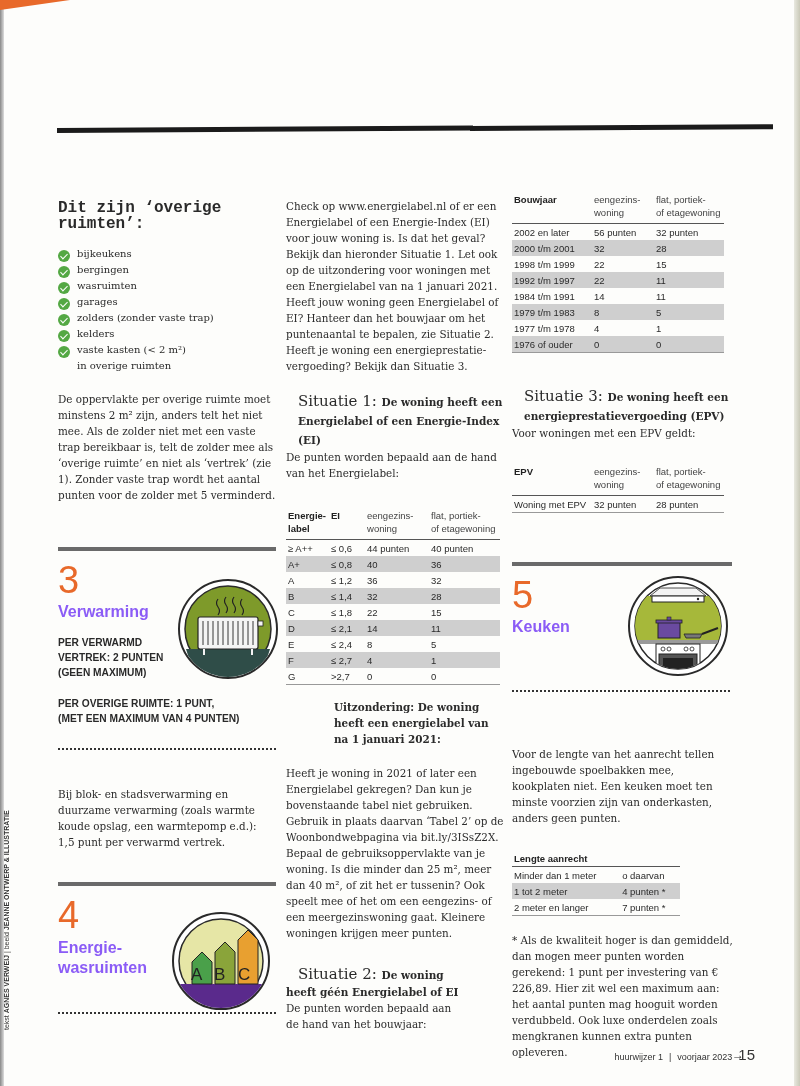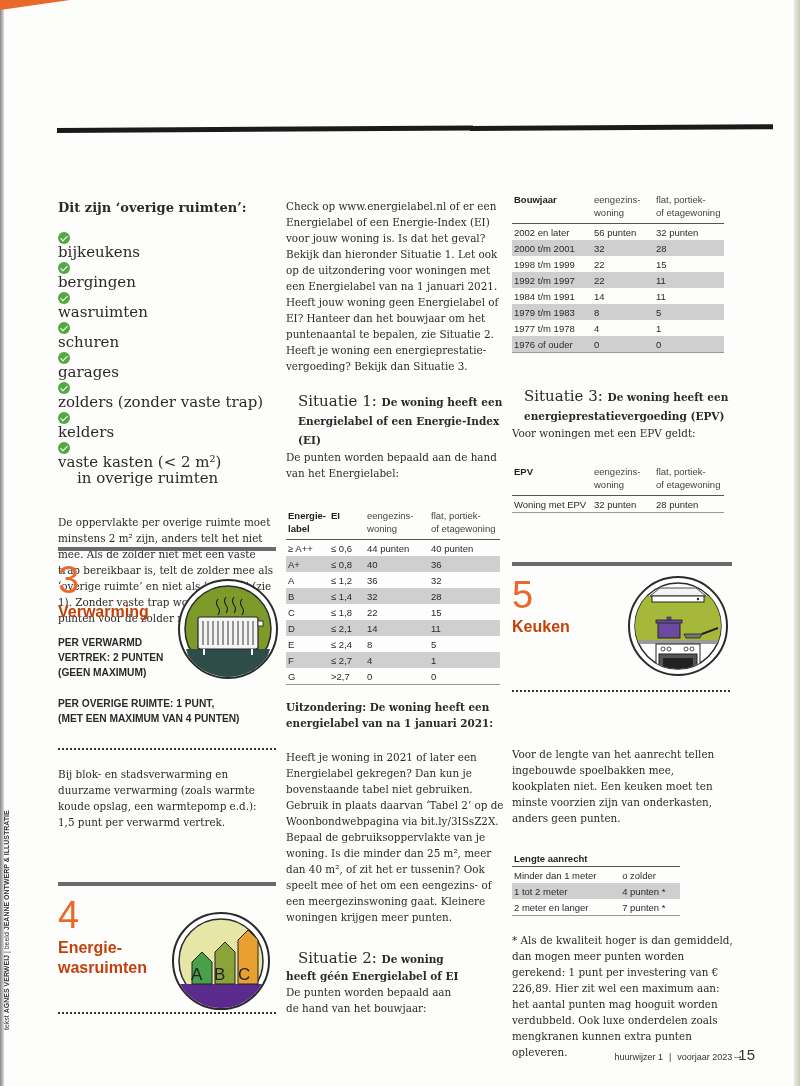--- a/index.html
+++ b/index.html
@@ -12,31 +12,31 @@
   .top-rule { position: absolute; left: 57px; top: 128px; width: 416px; height: 5px; background: #1b1b1b; transform: rotate(-0.35deg); transform-origin: left; }
   .top-rule2 { position: absolute; left: 470px; top: 126px; width: 303px; height: 5px; background: #1b1b1b; transform: rotate(-0.35deg); transform-origin: left; }
 
   .col { position: absolute; }
   .col1 { left: 58px; width: 218px; }
   .col2 { left: 286px; width: 218px; }
   .col3 { left: 512px; width: 220px; }
 
   .body-text { font-size: 10.4px; line-height: 16px; color: #2b2b2b; }
   .bold-serif { font-weight: bold; }
-  .h-list { font-size: 13px; font-weight: bold; line-height: 16px; }
+  .h-list { font-size: 16px; font-weight: bold; line-height: 16px; font-family: Liberation Mono, monospace; }
   ul.checks { list-style: none; }
-  ul.checks li { display: flex; align-items: flex-start; font-size: 15px; line-height: 16px; flex-direction: column; }
+  ul.checks li { display: flex; align-items: flex-end; font-size: 10px; line-height: 16px; }
   .check { width: 12px; height: 12px; border-radius: 50%; background: #54a844; margin-right: 7px; margin-top: 2px; flex-shrink: 0; position: relative; }
   .check::after { content: ""; position: absolute; left: 3.5px; top: 2px; width: 3px; height: 6px; border: solid #fff; border-width: 0 1.6px 1.6px 0; transform: rotate(45deg); }
   .li-pad { padding-left: 19px; }
 
   .grey-rule { height: 4px; background: #6a6a6a; }
   .dotted-rule { border-top: 2px dotted #333; height: 0; }
   .big-num { font-family: "Liberation Sans", sans-serif; font-size: 38px; color: #e8692a; line-height: 38px; font-weight: normal; }
-  .sec-title { font-family: "Liberation Sans", sans-serif; font-weight: bold; font-size: 16px; color: #c2410c; }
+  .sec-title { font-family: "Liberation Sans", sans-serif; font-weight: bold; font-size: 16px; color: #8b5cf6; }
   .caps { font-family: "Liberation Sans", sans-serif; font-weight: bold; font-size: 10.2px; line-height: 15px; color: #2a2a2a; }
 
   .sit-title { font-size: 15px; font-family: "DejaVu Serif", serif; line-height: 18px; margin-left: 12px; }
   .sit-sub { font-size: 10.5px; font-weight: bold; }
 
   table.t { border-collapse: collapse; font-family: "Liberation Sans", sans-serif; font-size: 9.5px; color: #2a2a2a; }
   table.t th { text-align: left; font-weight: normal; vertical-align: top; padding: 0 3px 4px 2px; line-height: 13px; color: #444; }
   table.t th.b { font-weight: bold; color: #222; }
   table.t thead tr { border-bottom: 1.5px solid #555; }
   table.t td { padding: 2px 3px 1px 2px; line-height: 13px; }
@@ -77,60 +77,56 @@
     <li>
         <span class="check"></span>
         <span>bergingen</span>
       </li>
     <li>
         <span class="check"></span>
         <span>wasruimten</span>
       </li>
     <li>
         <span class="check"></span>
-        <span>schuren</span>
-      </li>
-    <li>
-        <span class="check"></span>
         <span>garages</span>
       </li>
     <li>
         <span class="check"></span>
         <span>zolders (zonder vaste trap)</span>
       </li>
     <li>
         <span class="check"></span>
         <span>kelders</span>
       </li>
     <li>
         <span class="check"></span>
         <span>vaste kasten (&lt; 2 m²)</span>
       </li>
     <li class="li-pad">
         <span>in overige ruimten</span>
       </li>
   </ul>
-  <p class="body-text" style="margin-top:28px;">De oppervlakte per overige ruimte moet minstens 2 m² zijn, anders telt het niet mee. Als de zolder niet met een vaste trap bereikbaar is, telt de zolder mee als ‘overige ruimte’ en niet als ‘vertrek’ (zie 1). Zonder vaste trap wordt het aantal punten voor de zolder met 5 verminderd.</p>
+  <p class="body-text" style="margin-top:17px;">De oppervlakte per overige ruimte moet minstens 2 m² zijn, anders telt het niet mee. Als de zolder niet met een vaste trap bereikbaar is, telt de zolder mee als ‘overige ruimte’ en niet als ‘vertrek’ (zie 1). Zonder vaste trap wordt het aantal punten voor de zolder met 5 verminderd.</p>
 </div>
 
 <div class="col col1" style="top:547px;">
   <div class="grey-rule"></div>
   <div class="big-num" style="margin-top:10px;">3</div>
   <div class="sec-title" style="margin-top:4px;">Verwarming</div>
   <div class="caps" style="margin-top:14px;">
     <div>PER VERWARMD</div>
     <div>VERTREK: 2 PUNTEN</div>
     <div>(GEEN MAXIMUM)</div>
   </div>
   <div class="caps" style="margin-top:16px;">
     <div>PER OVERIGE RUIMTE: 1 PUNT,</div>
     <div>(MET EEN MAXIMUM VAN 4 PUNTEN)</div>
   </div>
   <div class="dotted-rule" style="margin-top:22px;"></div>
-  <p class="body-text" style="margin-top:16px;">Bij blok- en stadsverwarming en duurzame verwarming (zoals warmte koude opslag, een warmtepomp e.d.): 1,5 punt per verwarmd vertrek.</p>
+  <p class="body-text" style="margin-top:36px;">Bij blok- en stadsverwarming en duurzame verwarming (zoals warmte koude opslag, een warmtepomp e.d.): 1,5 punt per verwarmd vertrek.</p>
 
   <div class="icon-circle" style="left:120px; top:32px; width:100px; height:100px;">
     <svg width="96" height="96" viewBox="0 0 96 96" style="position:absolute;left:0;top:0;">
       <circle cx="48" cy="48" r="43" fill="#7e9a2a" stroke="#2a2a2a" stroke-width="1.5"></circle>
       <path d="M6 68 H90 A43 43 0 0 1 6 68 Z" fill="#2f4d48"></path>
       <path d="M38 18 q-3 4 0 8 q3 4 0 8 M46 16 q-3 4 0 8 q3 4 0 8 M54 16 q-3 4 0 8 q3 4 0 8 M62 18 q-3 4 0 8 q3 4 0 8" stroke="#222" stroke-width="1.2" fill="none"></path>
       <rect x="18" y="36" width="60" height="32" rx="2" fill="#f4f4f4" stroke="#222" stroke-width="1.2"></rect>
       <g stroke="#222" stroke-width="0.9">
         <line x1="23" y1="40" x2="23" y2="64"></line>
           <line x1="28" y1="40" x2="28" y2="64"></line>
@@ -248,21 +244,21 @@
         </tr>
         <tr>
           <td class="b">G</td>
           <td>&gt;2,7</td>
           <td>0</td>
           <td>0</td>
         </tr>
       </tbody>
   </table>
 
-  <div class="bold-serif body-text" style="margin-top:14px;">Uitzondering: De woning heeft een energielabel van na 1 januari 2021:</div>
+  <div class="bold-serif body-text" style="margin-top:14px;margin-left:48px;">Uitzondering: De woning heeft een energielabel van na 1 januari 2021:</div>
   <p class="body-text" style="margin-top:18px;">Heeft je woning in 2021 of later een Energielabel gekregen? Dan kun je bovenstaande tabel niet gebruiken. Gebruik in plaats daarvan ‘Tabel 2’ op de Woonbondwebpagina via bit.ly/3ISsZ2X. Bepaal de gebruiksoppervlakte van je woning. Is die minder dan 25 m², meer dan 40 m², of zit het er tussenin? Ook speelt mee of het om een eengezins- of een meergezinswoning gaat. Kleinere woningen krijgen meer punten.</p>
 
   <div style="margin-top:24px;">
     <div class="sit-title">
       <span>Situatie 2:</span>
       <span class="sit-sub">De woning</span>
     </div>
     <div class="sit-sub" style="line-height:16px;">heeft géén Energielabel of EI</div>
     <p class="body-text" style="width:170px;">De punten worden bepaald aan de hand van het bouwjaar:</p>
   </div>
@@ -391,21 +387,21 @@
 
   <table class="t" style="margin-top:26px; width:168px;">
     <thead>
       <tr>
         <th class="b" colspan="2" style="padding-bottom:1px;">Lengte aanrecht</th>
       </tr>
     </thead>
     <tbody id="t4body">
         <tr>
           <td>Minder dan 1 meter</td>
-          <td>o zolder</td>
+          <td>o daarvan</td>
         </tr>
         <tr>
           <td>1 tot 2 meter</td>
           <td>4 punten *</td>
         </tr>
         <tr>
           <td>2 meter en langer</td>
           <td>7 punten *</td>
         </tr>
       </tbody>

